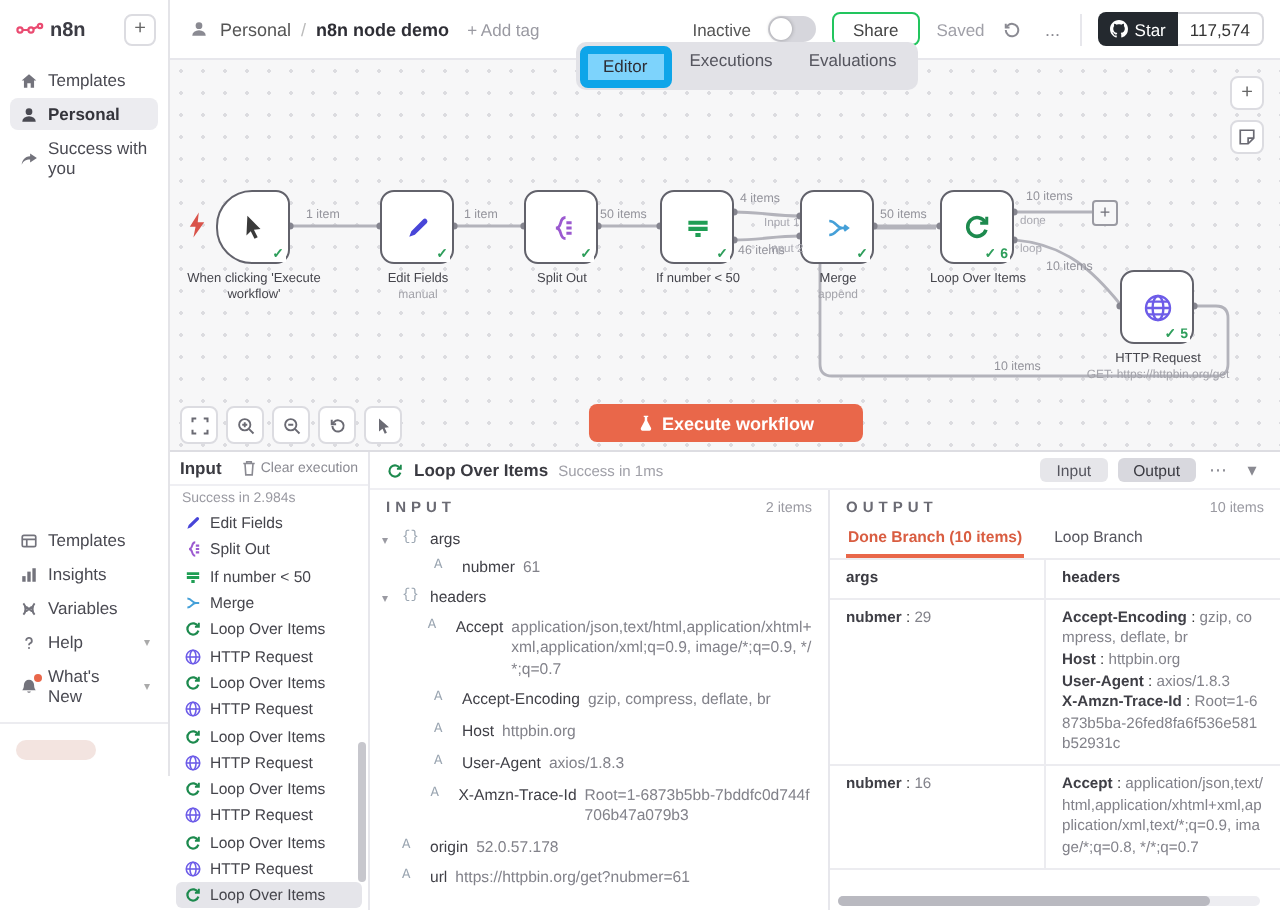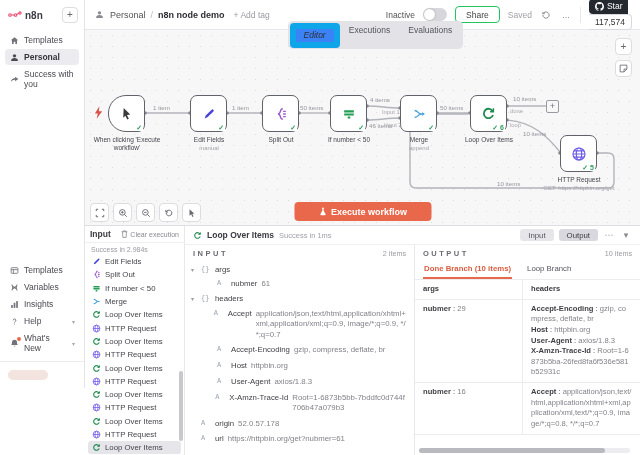--- a/index.html
+++ b/index.html
@@ -30,29 +30,29 @@
   .crumb .sep { color:#bbb; }
   .crumb .title { color:#2e2e35; font-weight:bold; }
   .crumb .addtag { color:#9a9aa2; font-size:8.5px; margin-left:4px; }
   #topbar-right { margin-left:auto; display:flex; align-items:center; gap:8px; }
   #topbar-right .lbl { font-size:8.5px; color:#555; }
   .toggle { width:24px; height:13px; border-radius:7px; background:#d6d6dc; position:relative; }
   .toggle .knob { position:absolute; left:1px; top:1px; width:11px; height:11px; border-radius:50%; background:#fff; box-shadow:0 0 2px rgba(0,0,0,.3); }
   .btn-outline { border:1px solid #22c55e; border-radius:4px; background:#fff; font-size:8.5px; color:#444; padding:2.5px 10px; }
   .muted { color:#a0a0a8; font-size:8.5px; }
   .icon-sm { width:12px; height:12px; display:inline-flex; align-items:center; justify-content:center; color:#8a8a92; font-size:9px; }
-  #gh { display:flex; align-items:flex-start; height:31px; font-size:8.5px;flex-direction:column; }
+  #gh { display:flex; align-items:flex-start; height:17px; font-size:8.5px; }
   #gh .gh-left { background:#24292f; color:#fff; display:flex; align-items:center; gap:3px; padding:0 6px; height:100%; border-radius:4px 0 0 4px; }
   #gh .gh-right { border:1px solid #d9d9de; border-left:none; color:#333; padding:0 6px; height:100%; display:flex; align-items:center; border-radius:0 4px 4px 0; background:#fff; }
   .vdiv { width:1px; height:16px; background:#e7e7ec; }
 
   
   #tabs { position:absolute; top:21px; left:203px; display:flex; background:#e2e2e7; border-radius:5px; padding:1.5px; z-index:25; }
   .tab { font-size:8.5px; color:#55555e; padding:2.5px 9px; border-radius:4px; white-space:nowrap; }
-  .tab.active { background:#3b82f6; border:6px solid #0ea5e9; color:#2e2e35; padding:1.5px 8px;font-style:italic; }
+  .tab.active { background:#7dd3fc; border:4px solid #0ea5e9; color:#2e2e35; padding:1.5px 8px; }
 
   
   #canvas { position:absolute; left:0; top:30px; right:0; height:195px; background:#f7f7f8;
             background-image:radial-gradient(#dcdce0 0.8px, transparent 0.8px); background-size:11px 11px; overflow:hidden; }
   #conn-layer { position:absolute; left:0; top:0; }
   .node { position:absolute; }
   .nbox { width:37px; height:37px; background:#fff; border:1.6px solid #62626b; border-radius:7px; position:relative; display:flex; align-items:center; justify-content:center; }
   .nbox.trigger { border-radius:18px 7px 7px 18px; }
   .ncheck { position:absolute; right:1px; bottom:0px; font-size:7px; color:#2e9e5b; font-weight:bold; line-height:1; background:#fff; padding:0 1px; }
   .nlabel { position:absolute; width:80px; text-align:center; font-size:6.5px; color:#45454c; line-height:1.3; }
@@ -169,35 +169,35 @@
         <span class="sicon">
           <svg width="9" height="9" viewBox="0 0 16 16" fill="none" stroke="#73737c" stroke-width="1.5">
             <rect x="2" y="3" width="12" height="10" rx="1.5"></rect>
             <path d="M2 6.5 H14 M6 6.5 V13"></path>
           </svg>
         </span>
         <span>Templates</span>
       </div>
       <div class="side-item">
         <span class="sicon">
-          <svg width="9" height="9" viewBox="0 0 16 16" fill="none" stroke="#73737c" stroke-width="1.8">
-            <path d="M3 3 C5.5 5.5 5.5 10.5 3 13 M13 3 C10.5 5.5 10.5 10.5 13 13 M5.5 6 L10.5 10 M10.5 6 L5.5 10"></path>
-          </svg>
-        </span>
-        <span>Variables</span>
-      </div>
-      <div class="side-item">
-        <span class="sicon">
           <svg width="9" height="9" viewBox="0 0 16 16" fill="#73737c">
             <rect x="2" y="9" width="3" height="5"></rect>
             <rect x="6.5" y="5" width="3" height="9"></rect>
             <rect x="11" y="2" width="3" height="12"></rect>
           </svg>
         </span>
         <span>Insights</span>
+      </div>
+      <div class="side-item">
+        <span class="sicon">
+          <svg width="9" height="9" viewBox="0 0 16 16" fill="none" stroke="#73737c" stroke-width="1.8">
+            <path d="M3 3 C5.5 5.5 5.5 10.5 3 13 M13 3 C10.5 5.5 10.5 10.5 13 13 M5.5 6 L10.5 10 M10.5 6 L5.5 10"></path>
+          </svg>
+        </span>
+        <span>Variables</span>
       </div>
       <div class="side-item">
         <span class="sicon">
           <svg width="9" height="9" viewBox="0 0 16 16" fill="none" stroke="#73737c" stroke-width="1.6">
             <path d="M5.5 6 a2.5 2.5 0 1 1 3.4 2.3 c-.7.3-.9.8-.9 1.7"></path>
             <circle cx="8" cy="12.5" r="0.9" fill="#73737c" stroke="none"></circle>
           </svg>
         </span>
         <span>Help</span>
         <span class="chev">▾</span>

